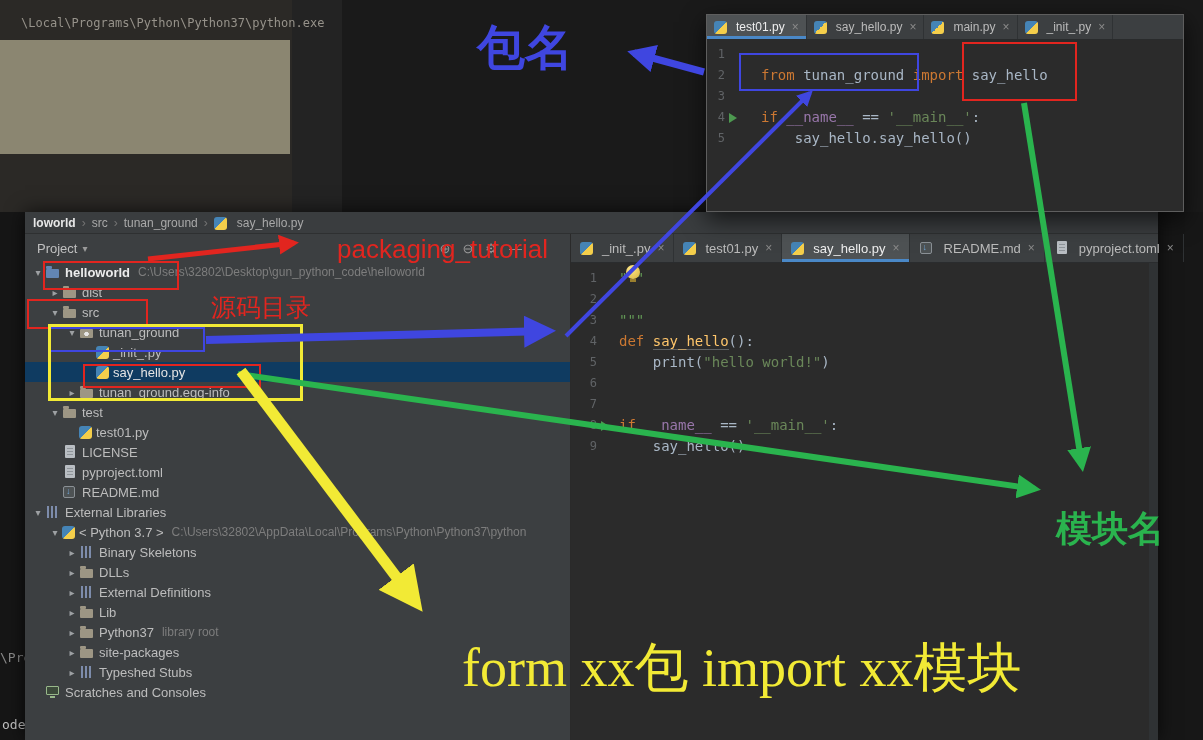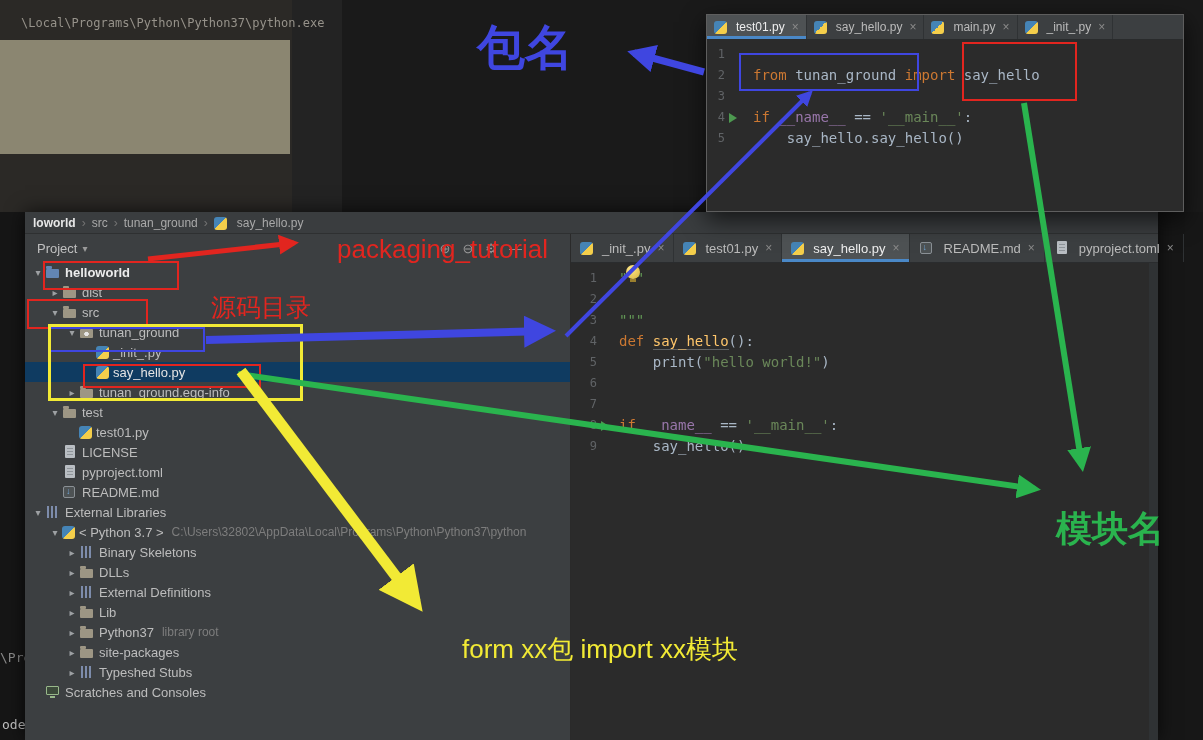--- a/index.html
+++ b/index.html
@@ -81,21 +81,21 @@
   
   .code-line{display:flex;height:21px;line-height:21px;font-family:"DejaVu Sans Mono",monospace;
     font-size:14px;white-space:pre;}
   .lnum{color:#606366;font-size:12px;text-align:right;flex:none;}
   #main-code .lnum{width:26px;}
   #float-code .lnum{width:18px;}
   .runcol{flex:none;width:16px;position:relative;}
   .runcol.run::before{content:"";position:absolute;left:4px;top:6px;border-left:8px solid #4d9950;
     border-top:5px solid transparent;border-bottom:5px solid transparent;}
   .ctext{padding-left:6px;}
-  #float-code .ctext{padding-left:12px;}
+  #float-code .ctext{padding-left:20px;}
   .tk-kw{color:#cc7832;}
   .tk-pl{color:#a9b7c6;}
   .tk-str{color:#6a8759;}
   .tk-doc{color:#629755;}
   .tk-com{color:#629755;font-style:italic;}
   .tk-dunder{color:#9876aa;}
   .tk-fn{color:#ffc66b;border-bottom:1px solid #5f6264;}
 
   .bulb{width:14px;height:14px;border-radius:50%;position:absolute;left:55px;top:31px;z-index:5;
     background:radial-gradient(circle at 35% 30%,#ffe98a,#d8b33c);}
@@ -109,21 +109,21 @@
   #box-src{left:27px;top:299px;width:117px;height:26px;border-width:2px;}
   #box-tunan{left:48px;top:327px;width:153px;height:21px;border-width:2px;}
   #box-yellow{left:48px;top:324px;width:249px;height:71px;border-width:3px;}
   #box-sayhello-row{left:83px;top:364px;width:174px;height:20px;border-width:2px;}
 
   .ann-label{position:absolute;white-space:nowrap;z-index:50;}
   #lbl-package{left:477px;top:16px;font-size:48px;font-weight:bold;}
   #lbl-packaging{left:337px;top:234px;font-size:26px;}
   #lbl-srcdir{left:211px;top:291px;font-size:25px;}
   #lbl-module{left:1056px;top:505px;font-size:36px;font-weight:bold;}
-  #lbl-import{left:462px;top:632px;font-size:26px;}
+  #lbl-import{left:462px;top:632px;font-size:54px;font-family:Liberation Serif, serif;}
 
   #overlay{position:absolute;left:0;top:0;z-index:40;pointer-events:none;}
 </style>
 </head>
 <body>
 
 <div class="bg-topleft"></div>
 <div class="console-text mono">\Local\Programs\Python\Python37\python.exe</div>
 <div class="olive-block"></div>
 <div class="bg-topmid"></div>
@@ -183,20 +183,21 @@
     <span class="hicon">⊕</span>
     <span class="hicon">⊖</span>
     <span class="hicon">⚙</span>
     <span class="hicon">—</span>
   </div>
   <div id="project-tree">
       <div class="tree-row" style="padding-left: 6px;">
         <span class="chev">▾</span>
         <span class="ic ic-folder-blue"></span>
         <span class="tree-label bold">helloworld</span>
+        <span class="extra">C:\Users\32802\Desktop\gun_python_code\helloworld</span>
       </div>
       <div class="tree-row" style="padding-left: 23px;">
         <span class="chev">▸</span>
         <span class="ic ic-folder"></span>
         <span class="tree-label">dist</span>
       </div>
       <div class="tree-row" style="padding-left: 23px;">
         <span class="chev">▾</span>
         <span class="ic ic-folder"></span>
         <span class="tree-label">src</span>

